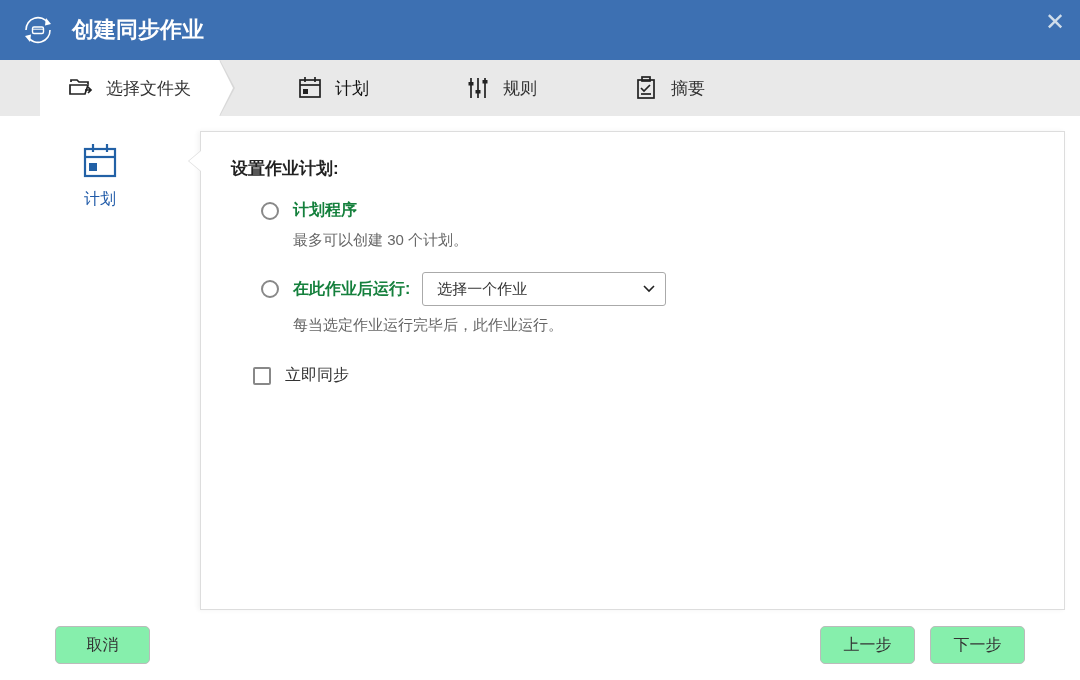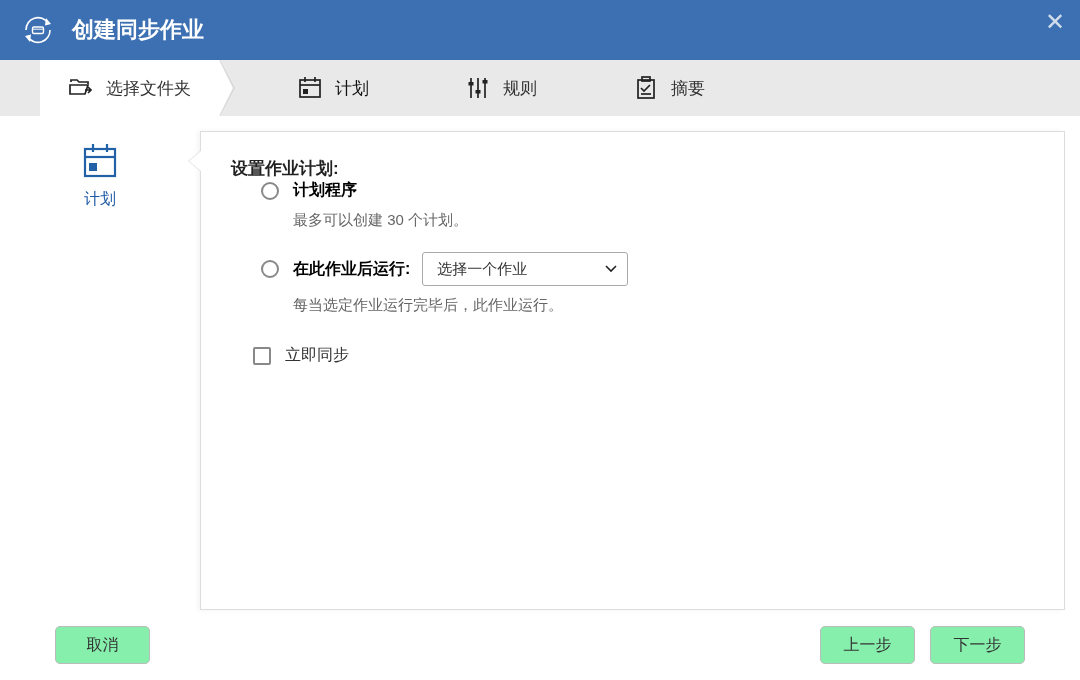--- a/index.html
+++ b/index.html
@@ -142,20 +142,21 @@
       border: 1px solid #ddd;
       box-shadow: -2px 0 5px rgba(0,0,0,0.05);
       padding: 25px 30px;
       margin: 15px 15px 0 0;
       position: relative;
     }
     .section-title {
       font-size: 17px;
       font-weight: bold;
       color: #222;
+      margin-bottom: 20px;
     }
     .radio-group {
       padding-left: 30px;
     }
     .radio-item {
       margin-bottom: 22px;
     }
     .radio-row {
       display: flex;
       align-items: center;
@@ -179,32 +180,32 @@
       width: 10px;
       height: 10px;
       background: #2261a6;
       border-radius: 50%;
       top: 2px;
       left: 2px;
     }
     .radio-label {
       font-size: 16px;
       font-weight: bold;
-      color: #000000;
+      color: #15803d;
     }
     .radio-desc {
       font-size: 15px;
       color: #666;
       margin-top: 10px;
       margin-left: 32px;
     }
     .select-box {
       margin-left: 12px;
       height: 34px;
-      width: 206px;
+      width: 244px;
       border: 1px solid #aaa;
       border-radius: 3px;
       display: flex;
       align-items: center;
       justify-content: space-between;
       padding: 0 10px 0 14px;
       cursor: pointer;
       background: #fff;
     }
     .select-box-text {

